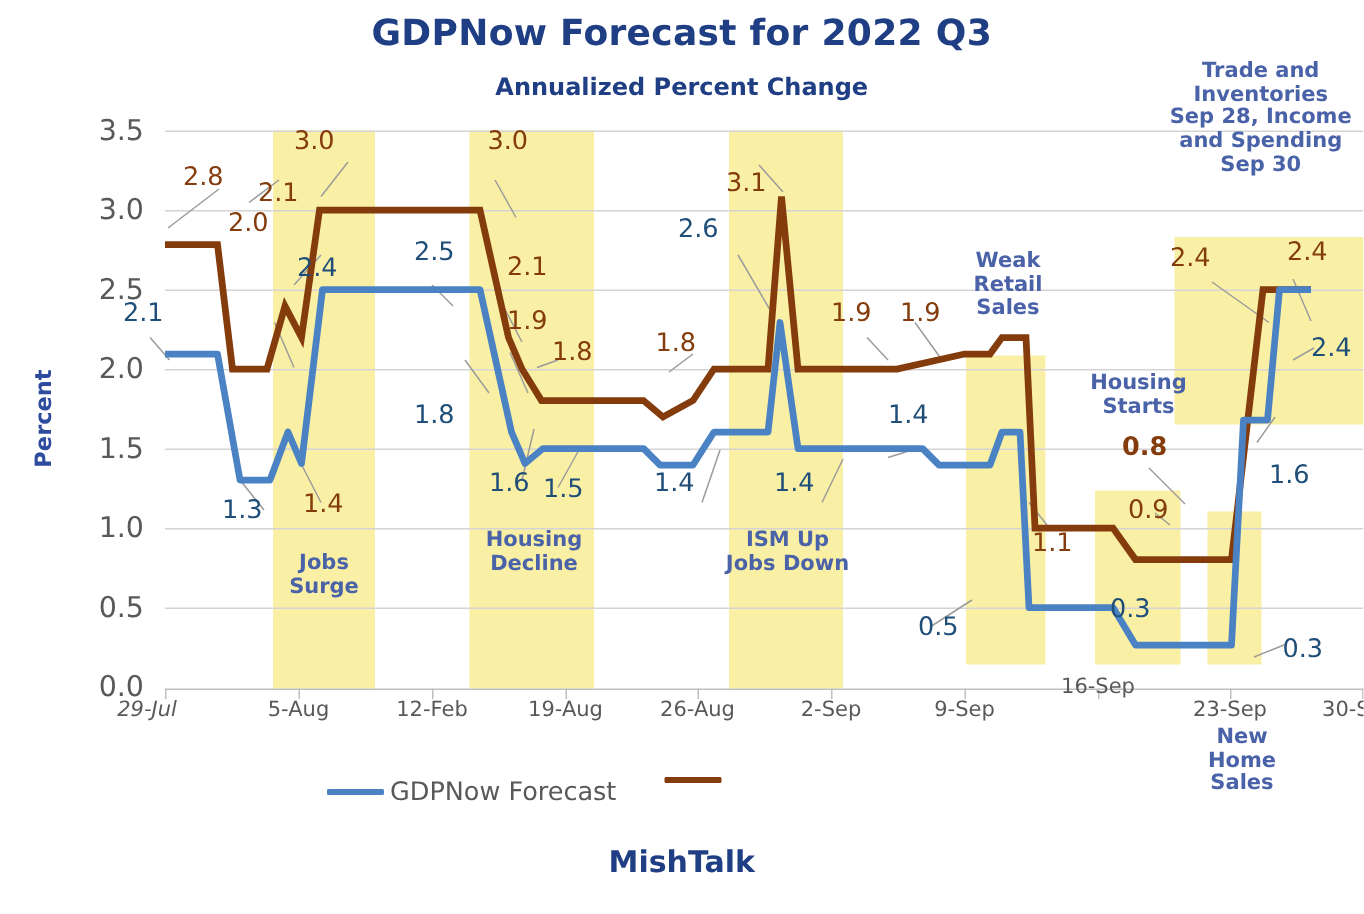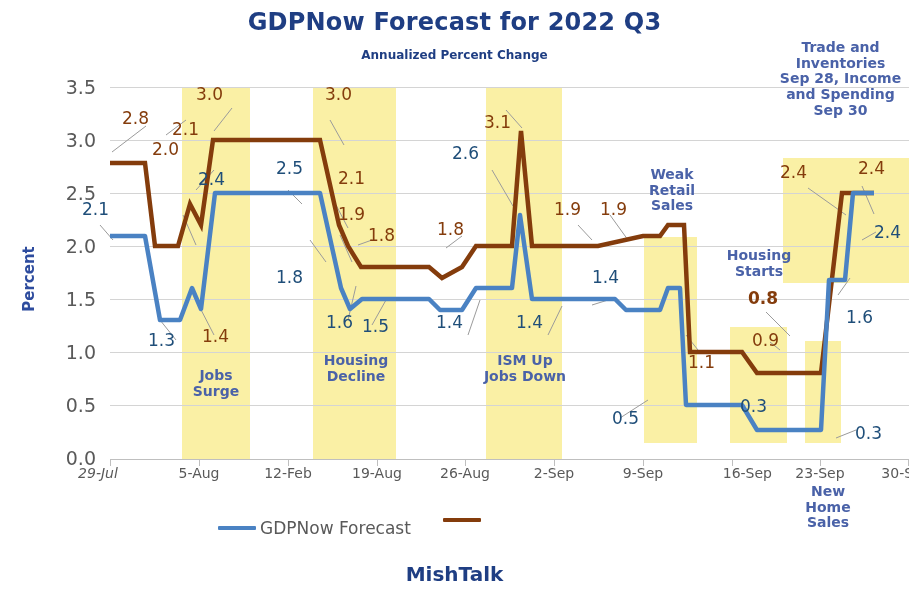--- a/index.html
+++ b/index.html
@@ -11,21 +11,21 @@
   #chart-root{position:absolute;inset:0;}
   .abs{position:absolute;}
 
   
   .title{
     left:0;top:8px;width:909px;text-align:center;
     font-size:24px;font-weight:bold;color:#1F3E83;letter-spacing:.2px;
   }
   .subtitle{
     left:0;top:48px;width:909px;text-align:center;
-    font-size:12px;font-weight:bold;color:#1F3E83;
+    font-size:16px;font-weight:bold;color:#1F3E83;
   }
   .footer{
     left:0;top:562px;width:909px;text-align:center;
     font-size:20px;font-weight:bold;color:#1F3E83;
   }
 
   
   .ylabel{
     left:-16px;top:270px;width:90px;text-align:center;
     transform:rotate(-90deg);transform-origin:50% 50%;
@@ -216,21 +216,21 @@
 and Spending
 Sep 30</div>
 
   <div class="abs xtick" style="left:58px;top:465px;font-style:italic;">29-Jul</div>
   <div class="abs xtick" style="left:159px;top:465px;">5-Aug</div>
   <div class="abs xtick" style="left:248px;top:465px;">12-Feb</div>
   <div class="abs xtick" style="left:337px;top:465px;">19-Aug</div>
   <div class="abs xtick" style="left:425px;top:465px;">26-Aug</div>
   <div class="abs xtick" style="left:514px;top:465px;text-align:center;">2-Sep</div>
   <div class="abs xtick" style="left:603px;top:465px;">9-Sep</div>
-  <div class="abs xtick" style="left:692px;top:465px;text-align:right;">16-Sep</div>
+  <div class="abs xtick" style="left:692px;top:450px;">16-Sep</div>
   <div class="abs xtick" style="left:780px;top:465px;">23-Sep</div>
   <div class="abs xtick" style="left:866px;top:465px;">30-Sep</div>
 
   <div class="abs legend">
     <div class="abs lg-item" style="left:218px;top:0;">
       <span class="lg-swatch" style="background:#4A82C3;"></span>
       <span class="lg-text">GDPNow Forecast</span>
     </div>
     <div class="abs lg-item" style="left:443px;top:0;">
       <span class="lg-swatch" style="background:#843C0C;"></span>

